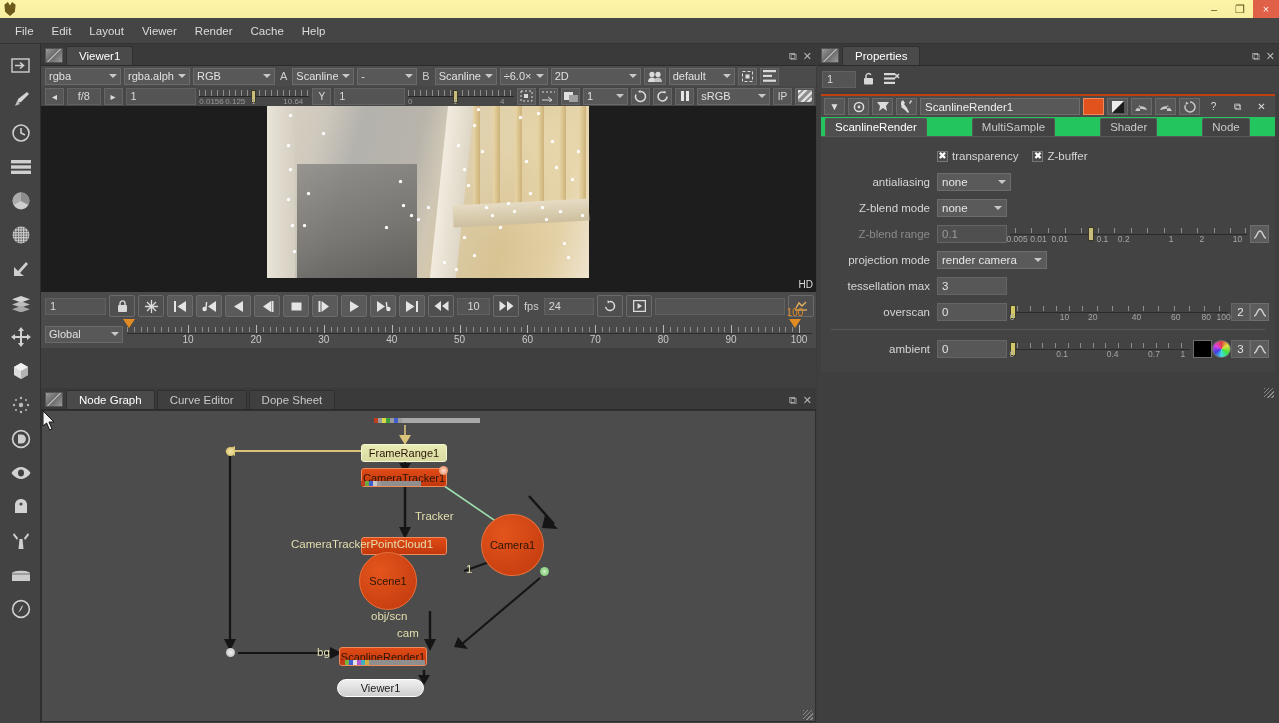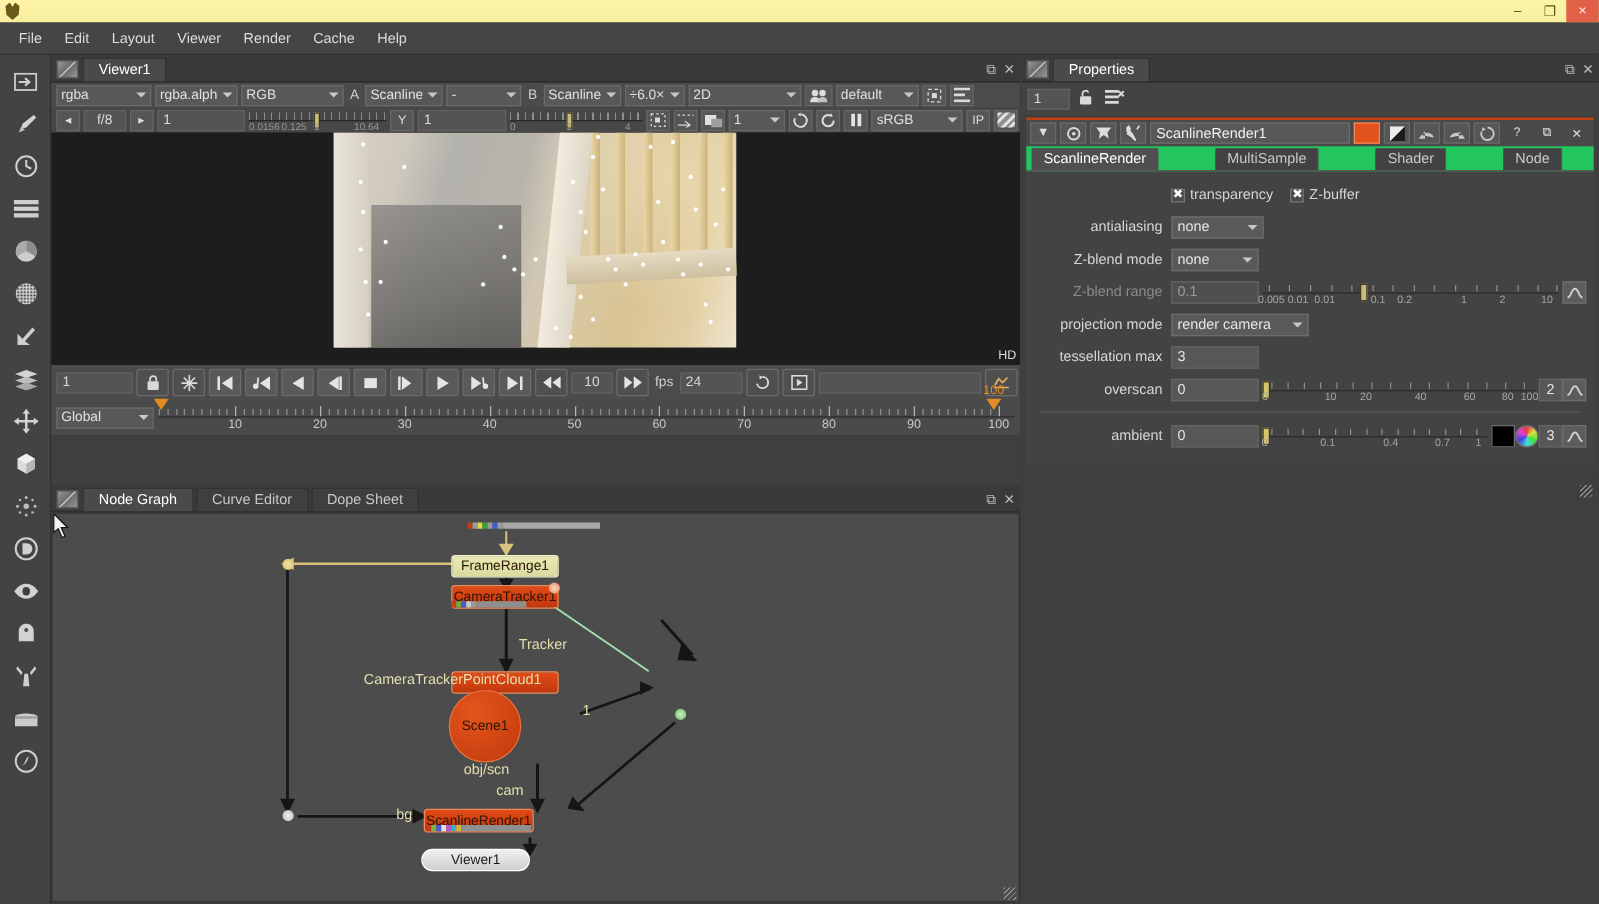--- a/index.html
+++ b/index.html
@@ -961,20 +961,21 @@
         <i style="background:#9a9a9a"></i>
         <i style="flex:1;background:#8f8f8f;width:auto"></i>
     </div>
     <div class="dot" style="left:397px; top:55px; background:radial-gradient(circle,#ffd9c8,#e08050)"></div>
 
     <div class="node nRect" style="left:319px; top:126px; width:86px; height:18px"></div>
     <div class="nLabel" style="left:249px; top:127px">CameraTrackerPointCloud1</div>
 
     <div class="node nRound" style="left:317px; top:141px; width:58px; height:58px">Scene1</div>
 
+    <div class="node nRound" style="left:439px; top:103px; width:63px; height:62px">Camera1</div>
     <div class="dot" style="left:498px; top:156px; background:radial-gradient(circle,#cdf2c4,#63b858)"></div>
 
     <div class="node nRect" style="left:297px; top:236px; width:88px; height:19px">ScanlineRender1</div>
     <div class="chanstrip" style="left:299px; top:249px; width:84px">
       <i style="background:#c03c1a"></i>
         <i style="background:#7ab33f"></i>
         <i style="background:#3f5fd0"></i>
       <i style="background:#e0e0e0"></i>
         <i style="background:#b05ad0"></i>
         <i style="background:#3fb0c0"></i>

